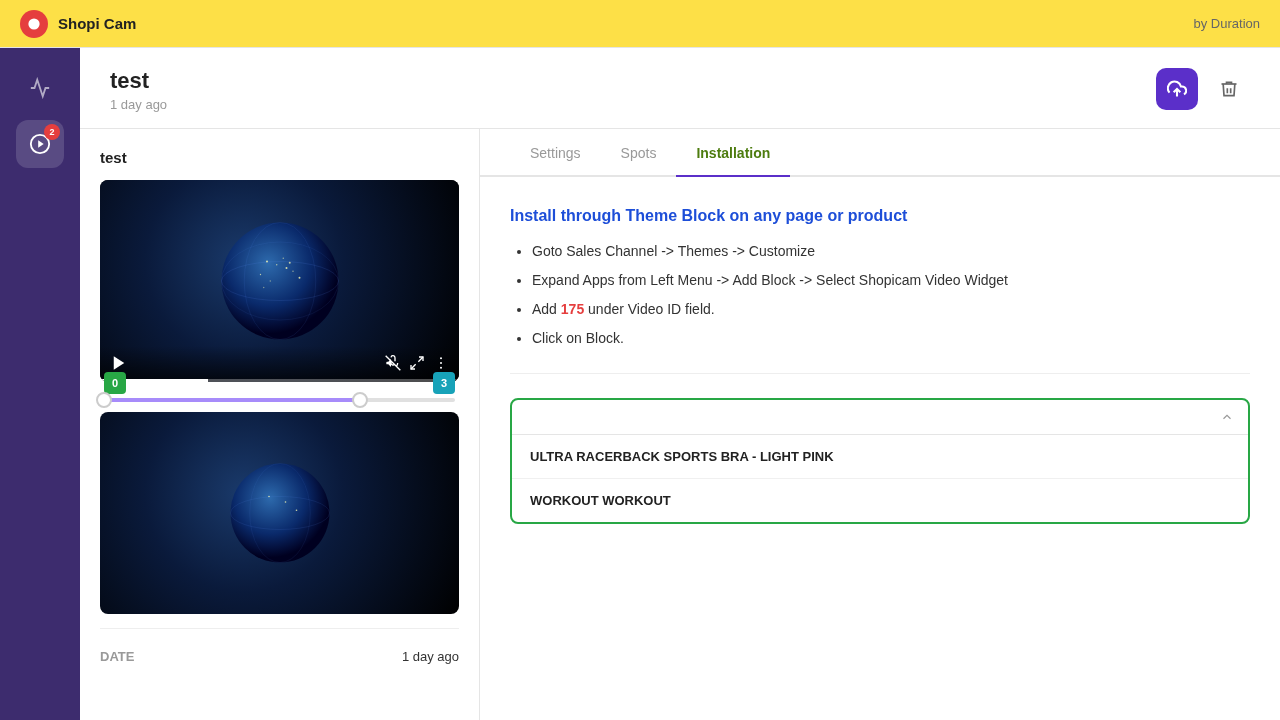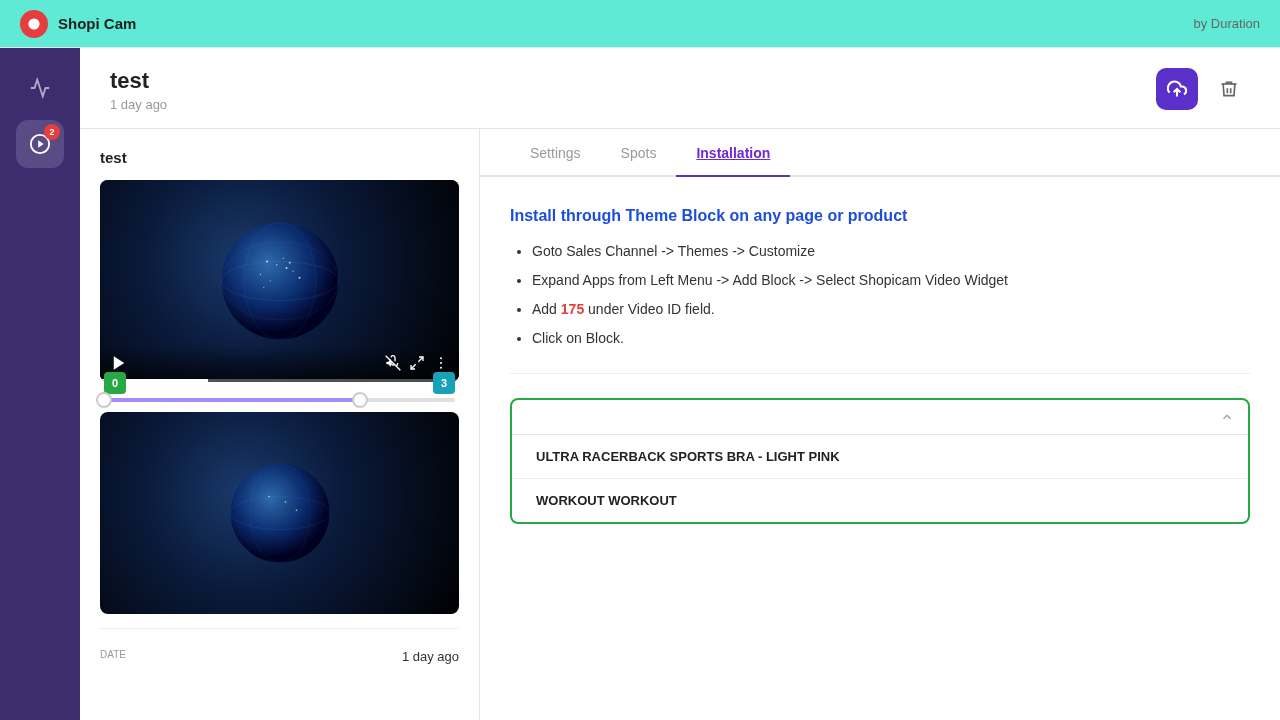--- a/index.html
+++ b/index.html
@@ -1,21 +1,21 @@
 <!DOCTYPE html>
 <html><head>
   <meta charset="utf-8">
   <style>
     * { box-sizing: border-box; margin: 0; padding: 0; }
     body { font-family: -apple-system, BlinkMacSystemFont, 'Segoe UI', sans-serif; background: #f5f5f5; display: flex; flex-direction: column; height: 720px; width: 1280px; overflow: hidden; }
 
     
     .top-nav {
       height: 48px;
-      background: #5eead4;
+      background: #fde047;
       border-bottom: 1px solid #e5e5e5;
       display: flex;
       align-items: center;
       justify-content: space-between;
       padding: 0 20px;
       flex-shrink: 0;
     }
     .top-nav-left { display: flex; align-items: center; gap: 10px; }
     .top-nav-logo {
       width: 28px; height: 28px; background: #e53e3e; border-radius: 50%;
@@ -200,21 +200,21 @@
       border-radius: 8px;
       padding: 10px 28px;
       font-size: 14px;
       font-weight: 600;
       cursor: pointer;
     }
 
     
     .info-table { width: 100%; border-top: 1px solid #eee; padding-top: 14px; }
     .info-row { display: flex; justify-content: space-between; padding: 6px 0; font-size: 13px; }
-    .info-label { color: #999; font-weight: 400; text-transform: uppercase; font-size: 10px; }
+    .info-label { color: #999; font-weight: 700; text-transform: uppercase; font-size: 13px; }
     .info-value { color: #333; }
 
     
     .right-panel {
       flex: 1;
       background: #fff;
       overflow-y: auto;
       padding: 0;
     }
 
@@ -226,24 +226,23 @@
     }
     .tab-item {
       padding: 16px 20px 14px;
       font-size: 14px;
       color: #999;
       cursor: pointer;
       border-bottom: 2px solid transparent;
       margin-bottom: -2px;
     }
     .tab-item.active {
-      color: #6d28d9;
+      color: #4d7c0f;
       border-bottom: 2px solid #5b2fc9;
       font-weight: 600;
-      text-decoration: underline;
     }
 
     
     .tab-content { padding: 30px; }
 
     .install-heading { font-size: 16px; font-weight: 700; color: #1d4ed8; margin-bottom: 16px; }
     .install-list { list-style: disc; padding-left: 22px; }
     .install-list li { font-size: 14px; color: #333; margin-bottom: 8px; line-height: 1.5; }
     .install-highlight { color: #e53e3e; font-weight: 600; }
 
@@ -256,21 +255,21 @@
       border: 2px solid #28a745;
       border-radius: 8px;
       overflow: hidden;
     }
     .product-select-header {
       padding: 10px 14px;
       display: flex; justify-content: flex-end;
       border-bottom: 1px solid #e5e5e5;
     }
     .product-list-item {
-      padding: 14px 24px;
+      padding: 14px 18px;
       font-size: 13px;
       font-weight: 600;
       color: #222;
       border-bottom: 1px solid #f0f0f0;
       cursor: pointer;
     }
     .product-list-item:last-child { border-bottom: none; }
   </style>
 </head>
 <body>

